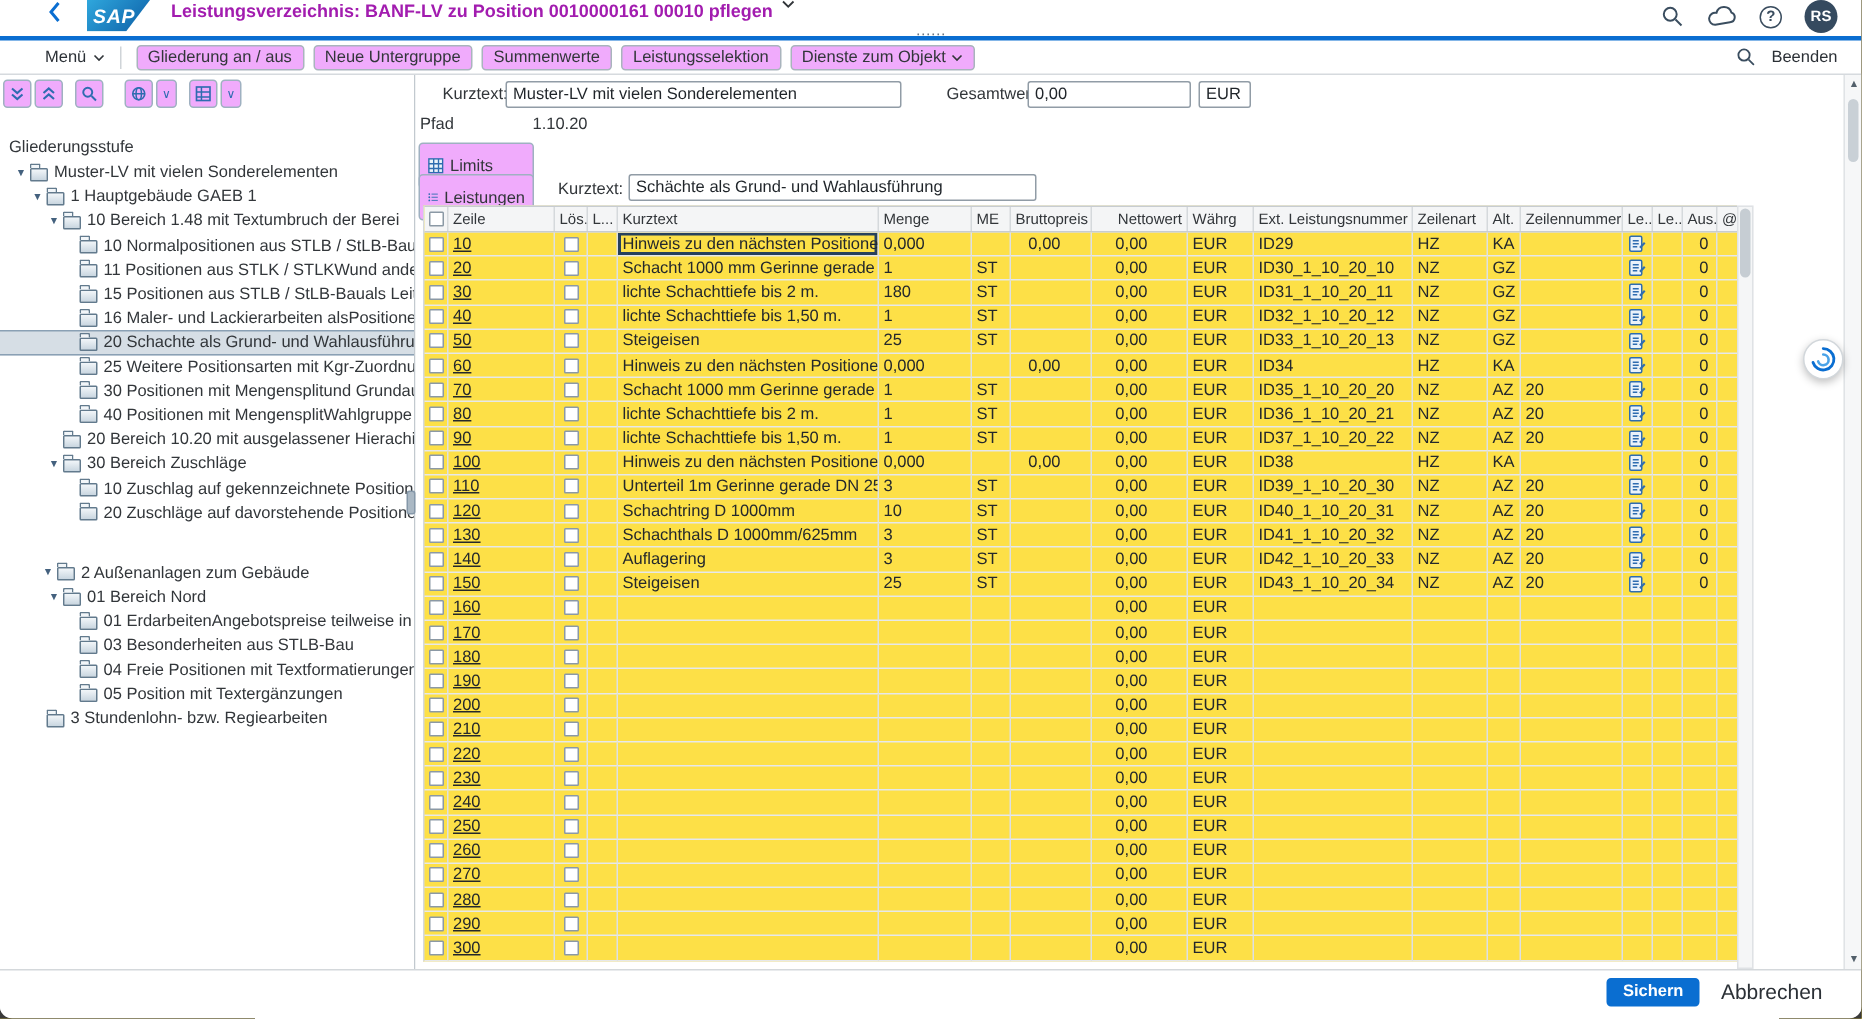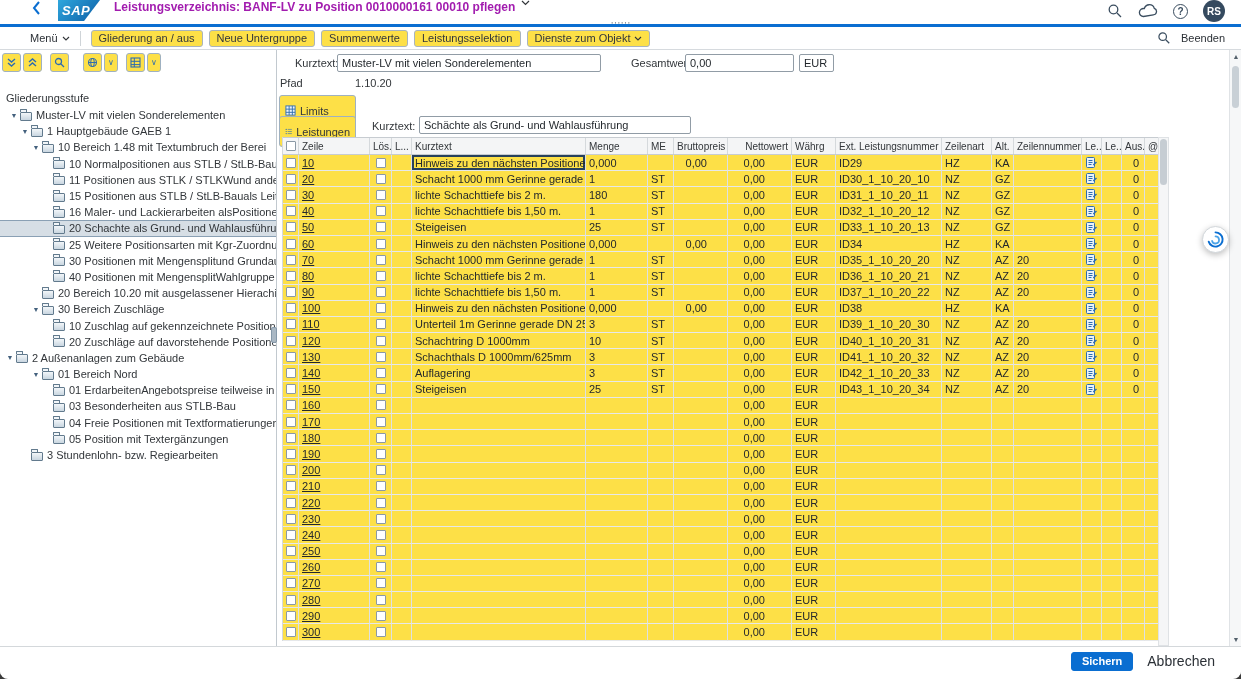--- a/index.html
+++ b/index.html
@@ -20,21 +20,21 @@
   .help-icon{width:15px;height:15px;border:1.3px solid #3a4d5f;border-radius:50%;display:flex;
              align-items:center;justify-content:center;font-size:10px;font-weight:700;color:#3a4d5f;}
   .avatar{width:22px;height:22px;border-radius:50%;background:#354a5f;color:#fff;font-size:10px;font-weight:700;
           display:flex;align-items:center;justify-content:center;}
   .shell-grip{position:absolute;left:50%;transform:translateX(-50%);top:17px;color:#6b7680;font-size:10px;letter-spacing:0;}
 
   
   .menubar{height:23px;border-bottom:1px solid #d6dade;display:flex;align-items:center;padding:0 16px 0 30px;gap:6px;background:#fff;}
   .menu-label{display:flex;align-items:center;gap:4px;font-size:11px;color:#2b3036;}
   .sep{width:1px;height:15px;background:#cfd4d8;margin:0 4px;}
-  button{font:inherit;background:#fde047;border:1px solid #a9b4bd;border-radius:3px;color:#32363a;
+  button{font:inherit;background:#f0abfc;border:1px solid #a9b4bd;border-radius:3px;color:#32363a;
          padding:0 7px;height:17px;display:inline-flex;align-items:center;gap:4px;cursor:default;white-space:nowrap;}
   .mbtn-group{display:inline-flex;gap:6px;}
   .mb-right{margin-left:auto;display:flex;align-items:center;gap:10px;}
   .beenden{font-size:11px;color:#2b3036;}
 
   
   .workarea{position:relative;height:596px;display:flex;background:#fff;overflow:hidden;}
   .left-panel{width:277px;border-right:1px solid #c2c9cf;position:relative;flex:none;background:#fff;}
   .main-panel{flex:1;position:relative;background:#fff;}
 
@@ -281,21 +281,21 @@
           <div class="tree-row" style="padding-left: 41px;">
             <span class="tree-arrow"></span>
             <span class="tree-node-icon"></span>
             <span class="tree-label">10 Zuschlag auf gekennzeichnete Positionen</span>
           </div>
           <div class="tree-row" style="padding-left: 41px;">
             <span class="tree-arrow"></span>
             <span class="tree-node-icon"></span>
             <span class="tree-label">20 Zuschläge auf davorstehende Positionen</span>
           </div>
-          <div class="tree-row" style="padding-left: 4px;">
+          <div class="tree-row" style="padding-left: 26px; margin-top: 24px;">
             <span class="tree-arrow">▼</span>
             <span class="tree-node-icon"></span>
             <span class="tree-label">2 Außenanlagen zum Gebäude</span>
           </div>
           <div class="tree-row" style="padding-left: 30px;">
             <span class="tree-arrow">▼</span>
             <span class="tree-node-icon"></span>
             <span class="tree-label">01 Bereich Nord</span>
           </div>
           <div class="tree-row" style="padding-left: 41px;">

